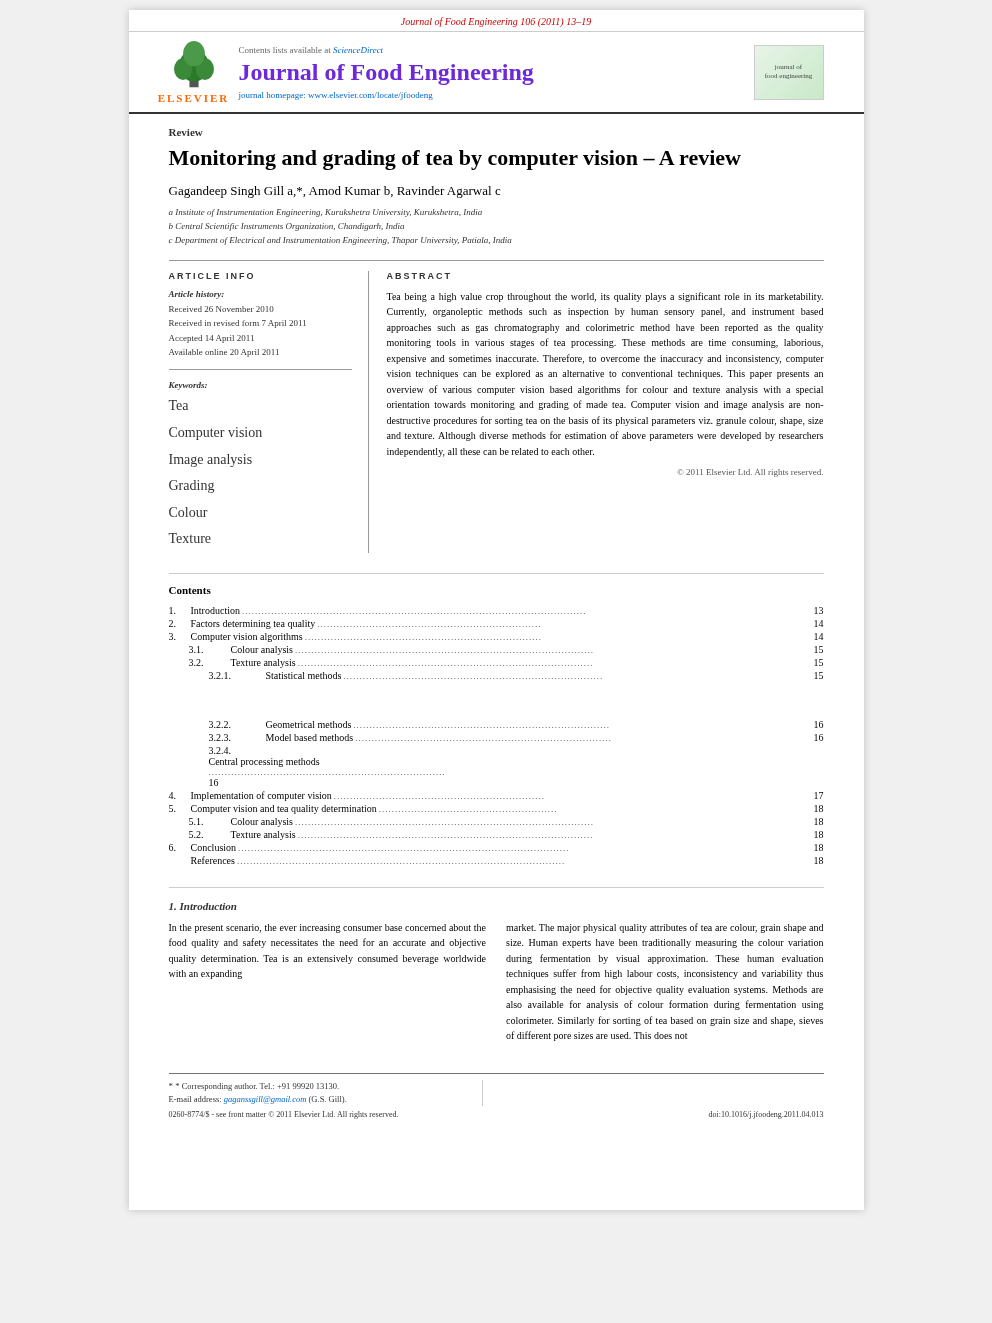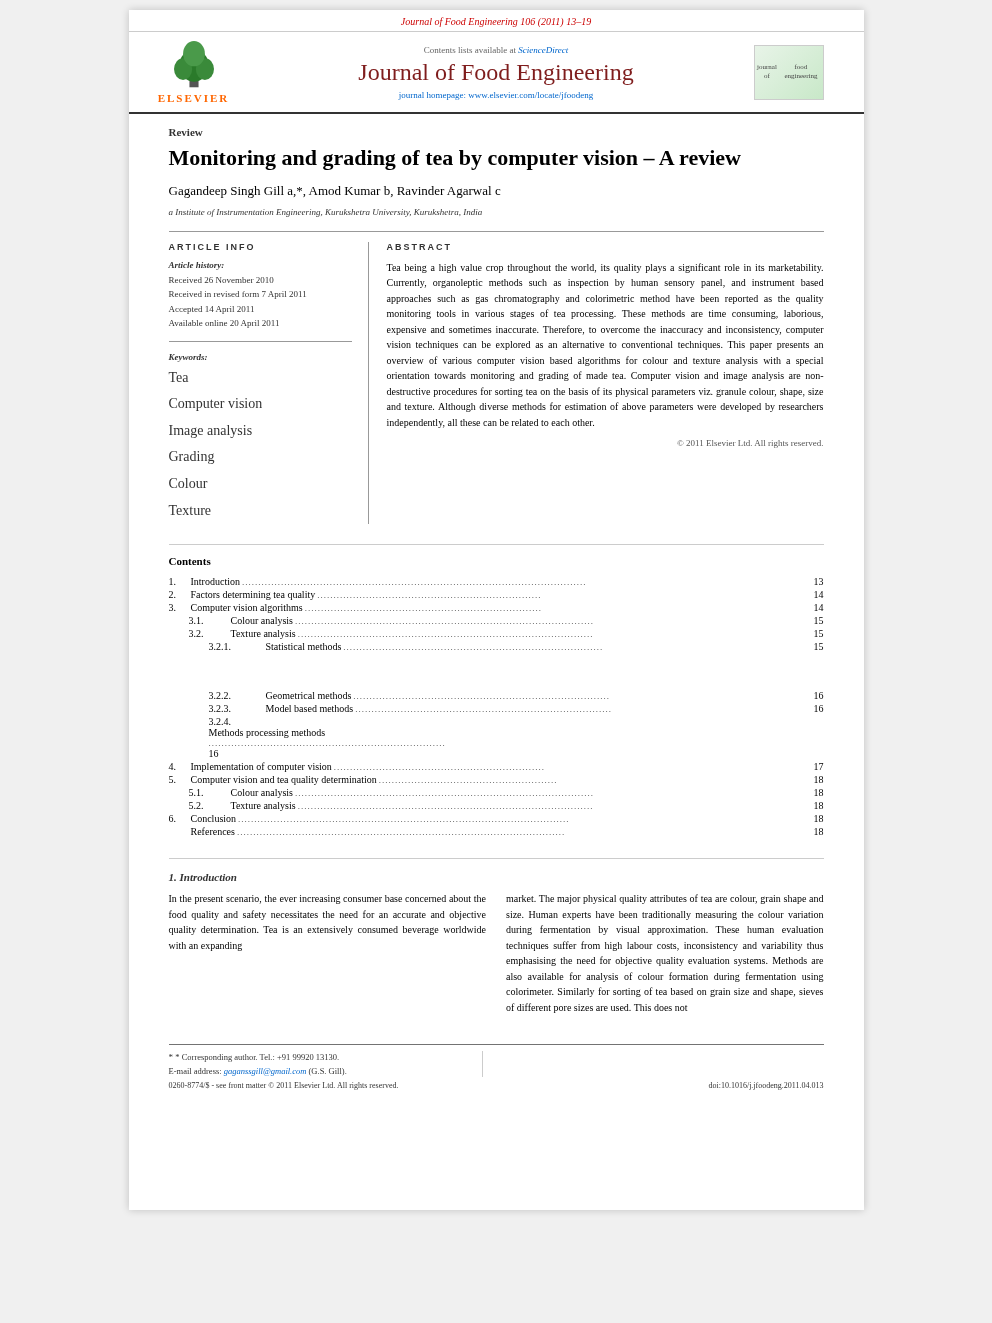--- a/index.html
+++ b/index.html
@@ -47,35 +47,34 @@
     }
     .elsevier-text {
       font-size: 11px;
       font-weight: bold;
       color: #f60;
       letter-spacing: 2px;
       margin-top: 2px;
     }
     .journal-header-center {
       flex: 1;
-      text-align: center;
     }
     .sciencedirect-line {
       font-size: 9px;
       color: #666;
       margin-bottom: 4px;
     }
     .sciencedirect-link {
       color: #0066cc;
       font-style: italic;
     }
     .journal-title-main {
       font-size: 24px;
-      font-weight: normal;
-      color: #7f1d1d;
+      font-weight: bold;
+      color: #6d28d9;
       font-family: 'Times New Roman', serif;
       margin: 4px 0;
     }
     .journal-homepage {
       font-size: 9px;
       color: #666;
       margin-top: 4px;
     }
     .journal-homepage-link {
       color: #0066cc;
@@ -83,21 +82,21 @@
     .journal-header-right {
       width: 90px;
       text-align: right;
     }
     .journal-thumb {
       width: 70px;
       height: 55px;
       border: 1px solid #ccc;
       background: linear-gradient(135deg, #e8f4e8, #c8e8c8);
       display: flex;
-      flex-direction: row;
+      flex-direction: column;
       align-items: center;
       justify-content: center;
       font-size: 7px;
       color: #444;
       text-align: center;
       line-height: 1.3;
     }
     
     .main-content {
       padding: 12px 40px 20px;
@@ -320,20 +319,22 @@
     <div class="article-type">Review</div>
 
     <div class="paper-title">Monitoring and grading of tea by computer vision – A review</div>
 
     <div class="authors">
       <span>Gagandeep Singh Gill a,*, Amod Kumar b, Ravinder Agarwal c</span>
     </div>
 
     <div class="affiliations">
       <div>a Institute of Instrumentation Engineering, Kurukshetra University, Kurukshetra, India</div>
+      <div>b Central Scientific Instruments Organization, Chandigarh, India</div>
+      <div>c Department of Electrical and Instrumentation Engineering, Thapar University, Patiala, India</div>
     </div>
 
     <hr class="divider">
 
     <div class="two-col">
 
       <div class="col-left">
         <div class="section-label">ARTICLE INFO</div>
 
         <div class="info-subsection-title">Article history:</div>
@@ -411,21 +412,21 @@
               <span class="toc-page">16</span>
             </div>
             <div class="toc-row" style="padding-left: 40px;">
               <span class="toc-label" style="min-width: 55px;">3.2.3.</span>
               <span class="toc-label">Model based methods </span>
               <span class="toc-fill">...............................................................................</span>
               <span class="toc-page">16</span>
             </div>
             <div class="toc-row" style="padding-left: 40px; flex-direction: column;">
               <span class="toc-label" style="min-width: 55px;">3.2.4.</span>
-              <span class="toc-label">Methods processing methods </span>
+              <span class="toc-label">Central processing methods </span>
               <span class="toc-fill">.........................................................................</span>
               <span class="toc-page">16</span>
             </div>
             <div class="toc-row" style="padding-left: 0px;">
               <span class="toc-label" style="min-width: 20px;">4.</span>
               <span class="toc-label">Implementation of computer vision </span>
               <span class="toc-fill">.................................................................</span>
               <span class="toc-page">17</span>
             </div>
             <div class="toc-row" style="padding-left: 0px;">

